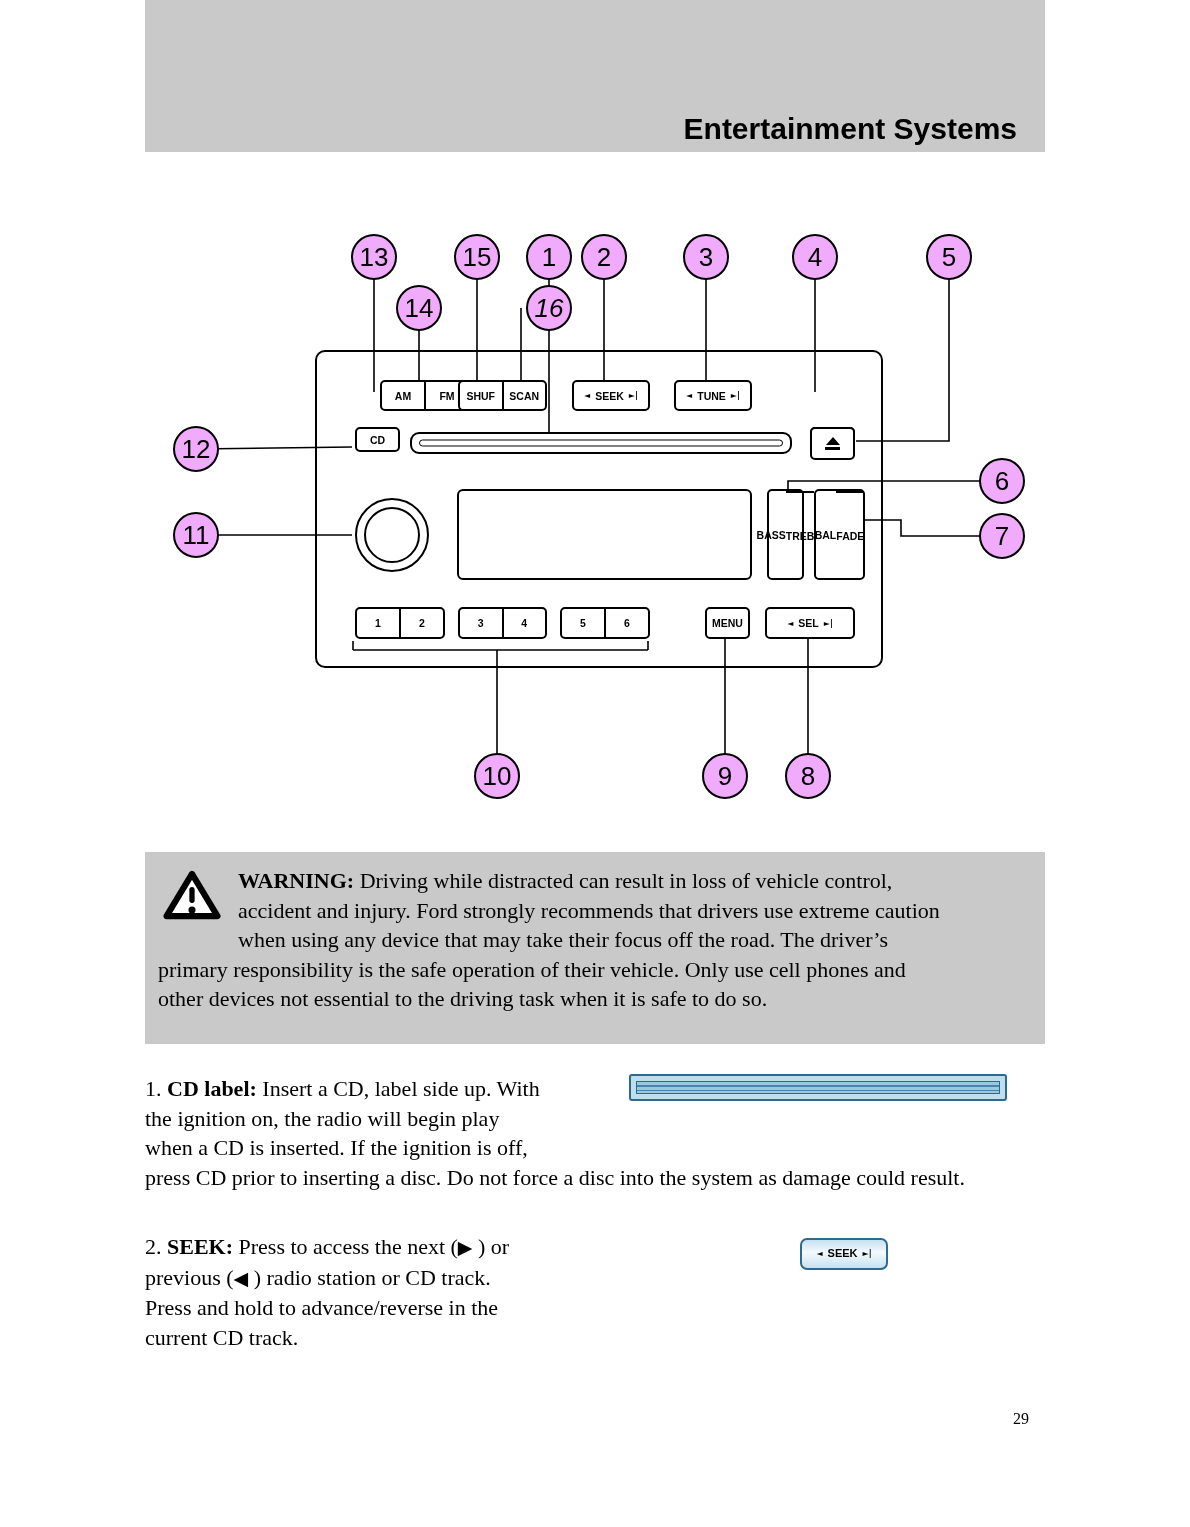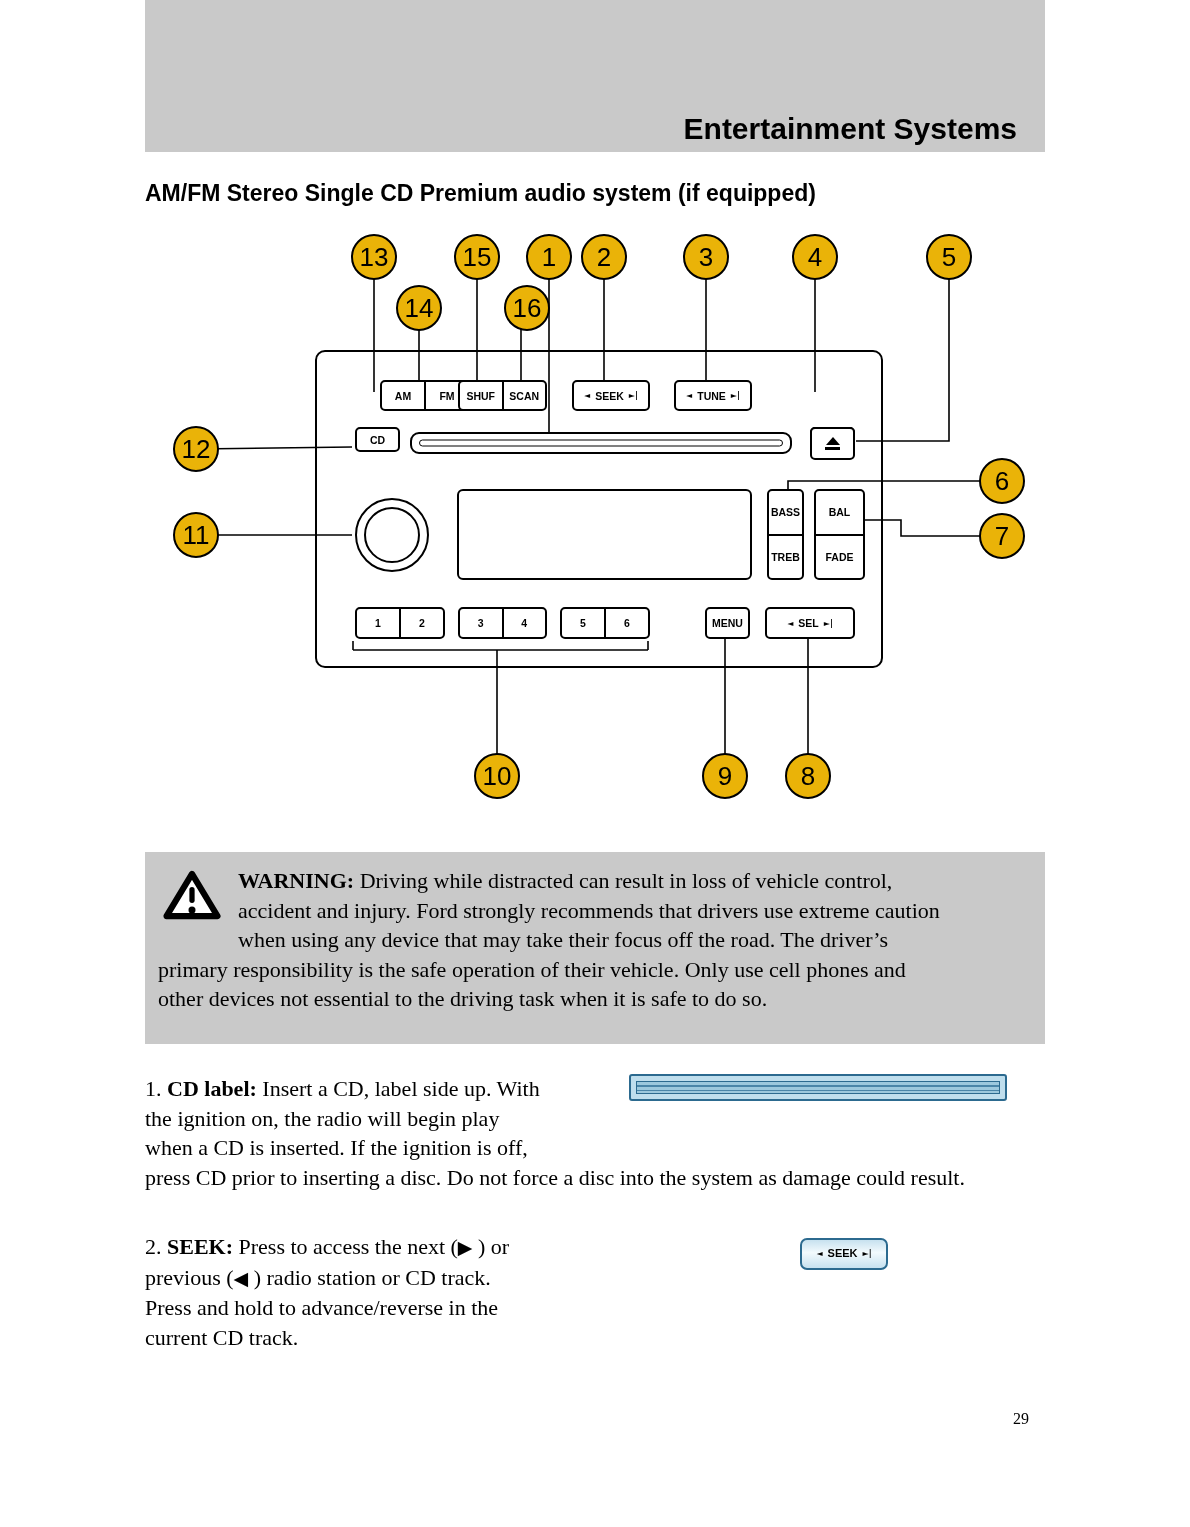--- a/index.html
+++ b/index.html
@@ -15,21 +15,21 @@
   .section-heading { position:absolute; left:145px; top:180px; width:910px; font-family:"Liberation Sans",sans-serif; font-weight:bold; font-size:23px; }
 
   
   .lines-svg { position:absolute; left:0; top:0; z-index:1; }
 
   
   .faceplate { position:absolute; left:315px; top:350px; width:568px; height:318px; border:2.5px solid #000; border-radius:10px; background:transparent; z-index:2; }
   .fp { position:absolute; background:#fff; border:2px solid #000; border-radius:5px; display:flex; align-items:center; justify-content:center; font-family:"Liberation Sans",sans-serif; font-weight:bold; font-size:10.5px; }
   .pair .cell { flex:1; height:100%; display:flex; align-items:center; justify-content:center; }
   .pair .cell + .cell { border-left:2px solid #000; }
-  .vpair { flex-direction:column; }
+  .vpair { flex-direction:row; }
   .vpair .cell { width:100%; }
   .vpair .cell + .cell { border-left:none; border-top:2px solid #000; }
 
   .b-amfm   { left:38px;  top:28px;  width:90px; height:31px;margin-left:25px; }
   .b-shufscan{ left:141px; top:28px;  width:89px; height:31px; }
   .b-seek   { left:255px; top:28px;  width:78px; height:31px; }
   .b-tune   { left:357px; top:28px;  width:78px; height:31px; }
   .b-mute   { left:493px; top:28px;  width:45px; height:31px;margin-top:47px; }
   .b-cd     { left:38px;  top:75px;  width:45px; height:25px; }
   .b-slot   { left:93px;  top:80px;  width:382px; height:22px; border-radius:9px; }
@@ -47,25 +47,25 @@
   .knob-outer { position:absolute; left:38px; top:146px; width:74px; height:74px; border:2.5px solid #000; border-radius:50%; background:#fff; }
   .knob-inner { position:absolute; left:7px; top:7px; width:56px; height:56px; border:2px solid #000; border-radius:50%; }
 
   .rocker { gap:5px; }
   .arrow { font-family:"DejaVu Sans",sans-serif; font-size:8px; font-weight:bold; }
   .eject-glyph { display:flex; flex-direction:column; align-items:center; }
   .eject-tri { width:0; height:0; border-left:7px solid transparent; border-right:7px solid transparent; border-bottom:8px solid #000; }
   .eject-bar { width:15px; height:3px; background:#000; margin-top:2px; }
 
   
-  .callout { position:absolute; width:46px; height:46px; border:2px solid #000; border-radius:50%; background:#eab308; z-index:3;
+  .callout { position:absolute; width:46px; height:46px; border:2px solid #000; border-radius:50%; background:#f0abfc; z-index:3;
              display:flex; align-items:center; justify-content:center; font-family:"Liberation Sans",sans-serif; font-size:26px; }
   .co13{left:351px;top:234px;} .co15{left:454px;top:234px;} .co1{left:526px;top:234px;}
   .co2{left:581px;top:234px;}  .co3{left:683px;top:234px;}  .co4{left:792px;top:234px;}
-  .co5{left:926px;top:234px;}  .co14{left:396px;top:285px;} .co16{left:504px;top:285px;}
+  .co5{left:926px;top:234px;}  .co14{left:396px;top:285px;} .co16{left:526px;top:285px;font-style:italic;}
   .co12{left:173px;top:426px;} .co11{left:173px;top:512px;} .co6{left:979px;top:458px;}
   .co7{left:979px;top:513px;}  .co10{left:474px;top:753px;} .co9{left:702px;top:753px;}
   .co8{left:785px;top:753px;}
 
   
   .warning-box { position:absolute; left:145px; top:852px; width:900px; height:192px; background:#c9c9c9;
                  padding:14px 96px 0 13px; font-size:22px; line-height:29.5px; }
   .warning-icon { float:left; width:58px; height:52px; margin:3px 17px 8px 5px; }
   .bold { font-weight:bold; }
 
@@ -91,21 +91,20 @@
 </style>
 </head>
 <body>
 
 <div class="page">
 
   <div class="header-band">
     <div class="header-title">Entertainment Systems</div>
   </div>
 
-  <div class="section-heading">AM/FM Stereo Single CD Premium audio system (if equipped)</div>
 
   <svg class="lines-svg" width="1190" height="1527" viewBox="0 0 1190 1527">
     <g fill="none" stroke="#000" stroke-width="1.6">
       <polyline points="374,257 374,392"></polyline>
       <polyline points="419,308 419,392"></polyline>
       <polyline points="477,257 477,392"></polyline>
       <polyline points="521,308 521,392"></polyline>
       <polyline points="549,257 549,441"></polyline>
       <polyline points="604,257 604,392"></polyline>
       <polyline points="706,257 706,392"></polyline>

